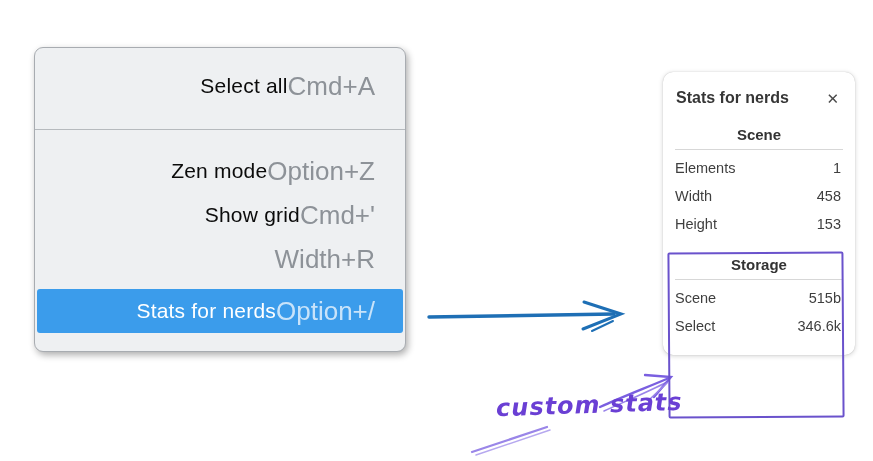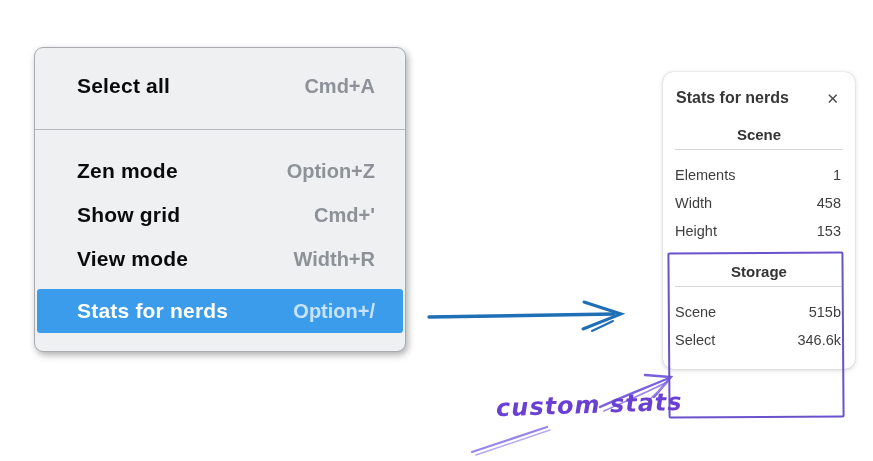--- a/index.html
+++ b/index.html
@@ -9,25 +9,25 @@
   }
 
   
   .menu{
     position:absolute;left:34px;top:47px;width:372px;box-sizing:border-box;
     background:#eef0f2;border:1px solid #a8acb1;border-radius:9px;
     box-shadow:2px 3px 7px rgba(0,0,0,.32);
     padding:16px 0 18px 0;
   }
   .menu-item{
-    display:flex;align-items:center;justify-content:space-between;
-    height:44px;padding:0 30px 0 42px;cursor:default;font-weight:bold;
+    display:flex;align-items:center;justify-content:flex-end;
+    height:44px;padding:0 30px 0 42px;cursor:default;
   }
   .mi-label{font-size:21px;color:#0b0b0b;letter-spacing:.2px;}
-  .mi-shortcut{font-size:20px;color:#8d9298;}
+  .mi-shortcut{font-size:26px;color:#8d9298;}
   .menu-divider{height:0;border-top:1px solid #b6babe;margin-top:21px;}
   .menu-group-2{padding-top:19px;}
   .menu-item.highlighted{
     background:#3b9ceb;color:#fff;margin:8px 2px 0 2px;border-radius:3px;
     padding:0 28px 0 40px;
   }
   .menu-item.highlighted .mi-label{color:#ffffff;}
   .menu-item.highlighted .mi-shortcut{color:rgba(255,255,255,.72);}
 
   
@@ -45,21 +45,21 @@
   .panel-close{
     font-size:15px;color:#4a4a4a;cursor:pointer;line-height:1;
     padding:1px 3px;font-weight:400;
   }
   .section-heading{
     text-align:center;font-weight:bold;font-size:15px;color:#333;
     margin-top:18px;height:18px;line-height:18px;
   }
   .section:first-of-type .section-heading{margin-top:24px;}
   .section-divider{border-top:1px solid #d7d7d7;margin:5px 12px 0 12px;}
-  .section-rows{margin-top:11px;}
+  .section-rows{margin-top:4px;}
   .stat-row{
     display:flex;justify-content:space-between;align-items:center;
     height:28px;padding:0 14px 0 12px;font-size:14.5px;color:#3f3f3f;
   }
   .stat-row .stat-value{text-align:right;}
 
   
   .purple-box{
     position:absolute;left:668px;top:252px;width:172px;height:162px;
     border:2px solid #6a52cc;border-radius:2px;transform:rotate(-0.4deg);
@@ -92,21 +92,20 @@
     <div class="menu-group-2">
       <div class="menu-item">
         <span class="mi-label">Zen mode</span>
         <span class="mi-shortcut">Option+Z</span>
       </div>
       <div class="menu-item">
         <span class="mi-label">Show grid</span>
         <span class="mi-shortcut">Cmd+'</span>
       </div>
       <div class="menu-item">
-        <span class="mi-label">View mode</span>
         <span class="mi-shortcut">Width+R</span>
       </div>
       <div class="menu-item highlighted">
         <span class="mi-label">Stats for nerds</span>
         <span class="mi-shortcut">Option+/</span>
       </div>
     </div>
   </div>
 
   <div class="panel">

